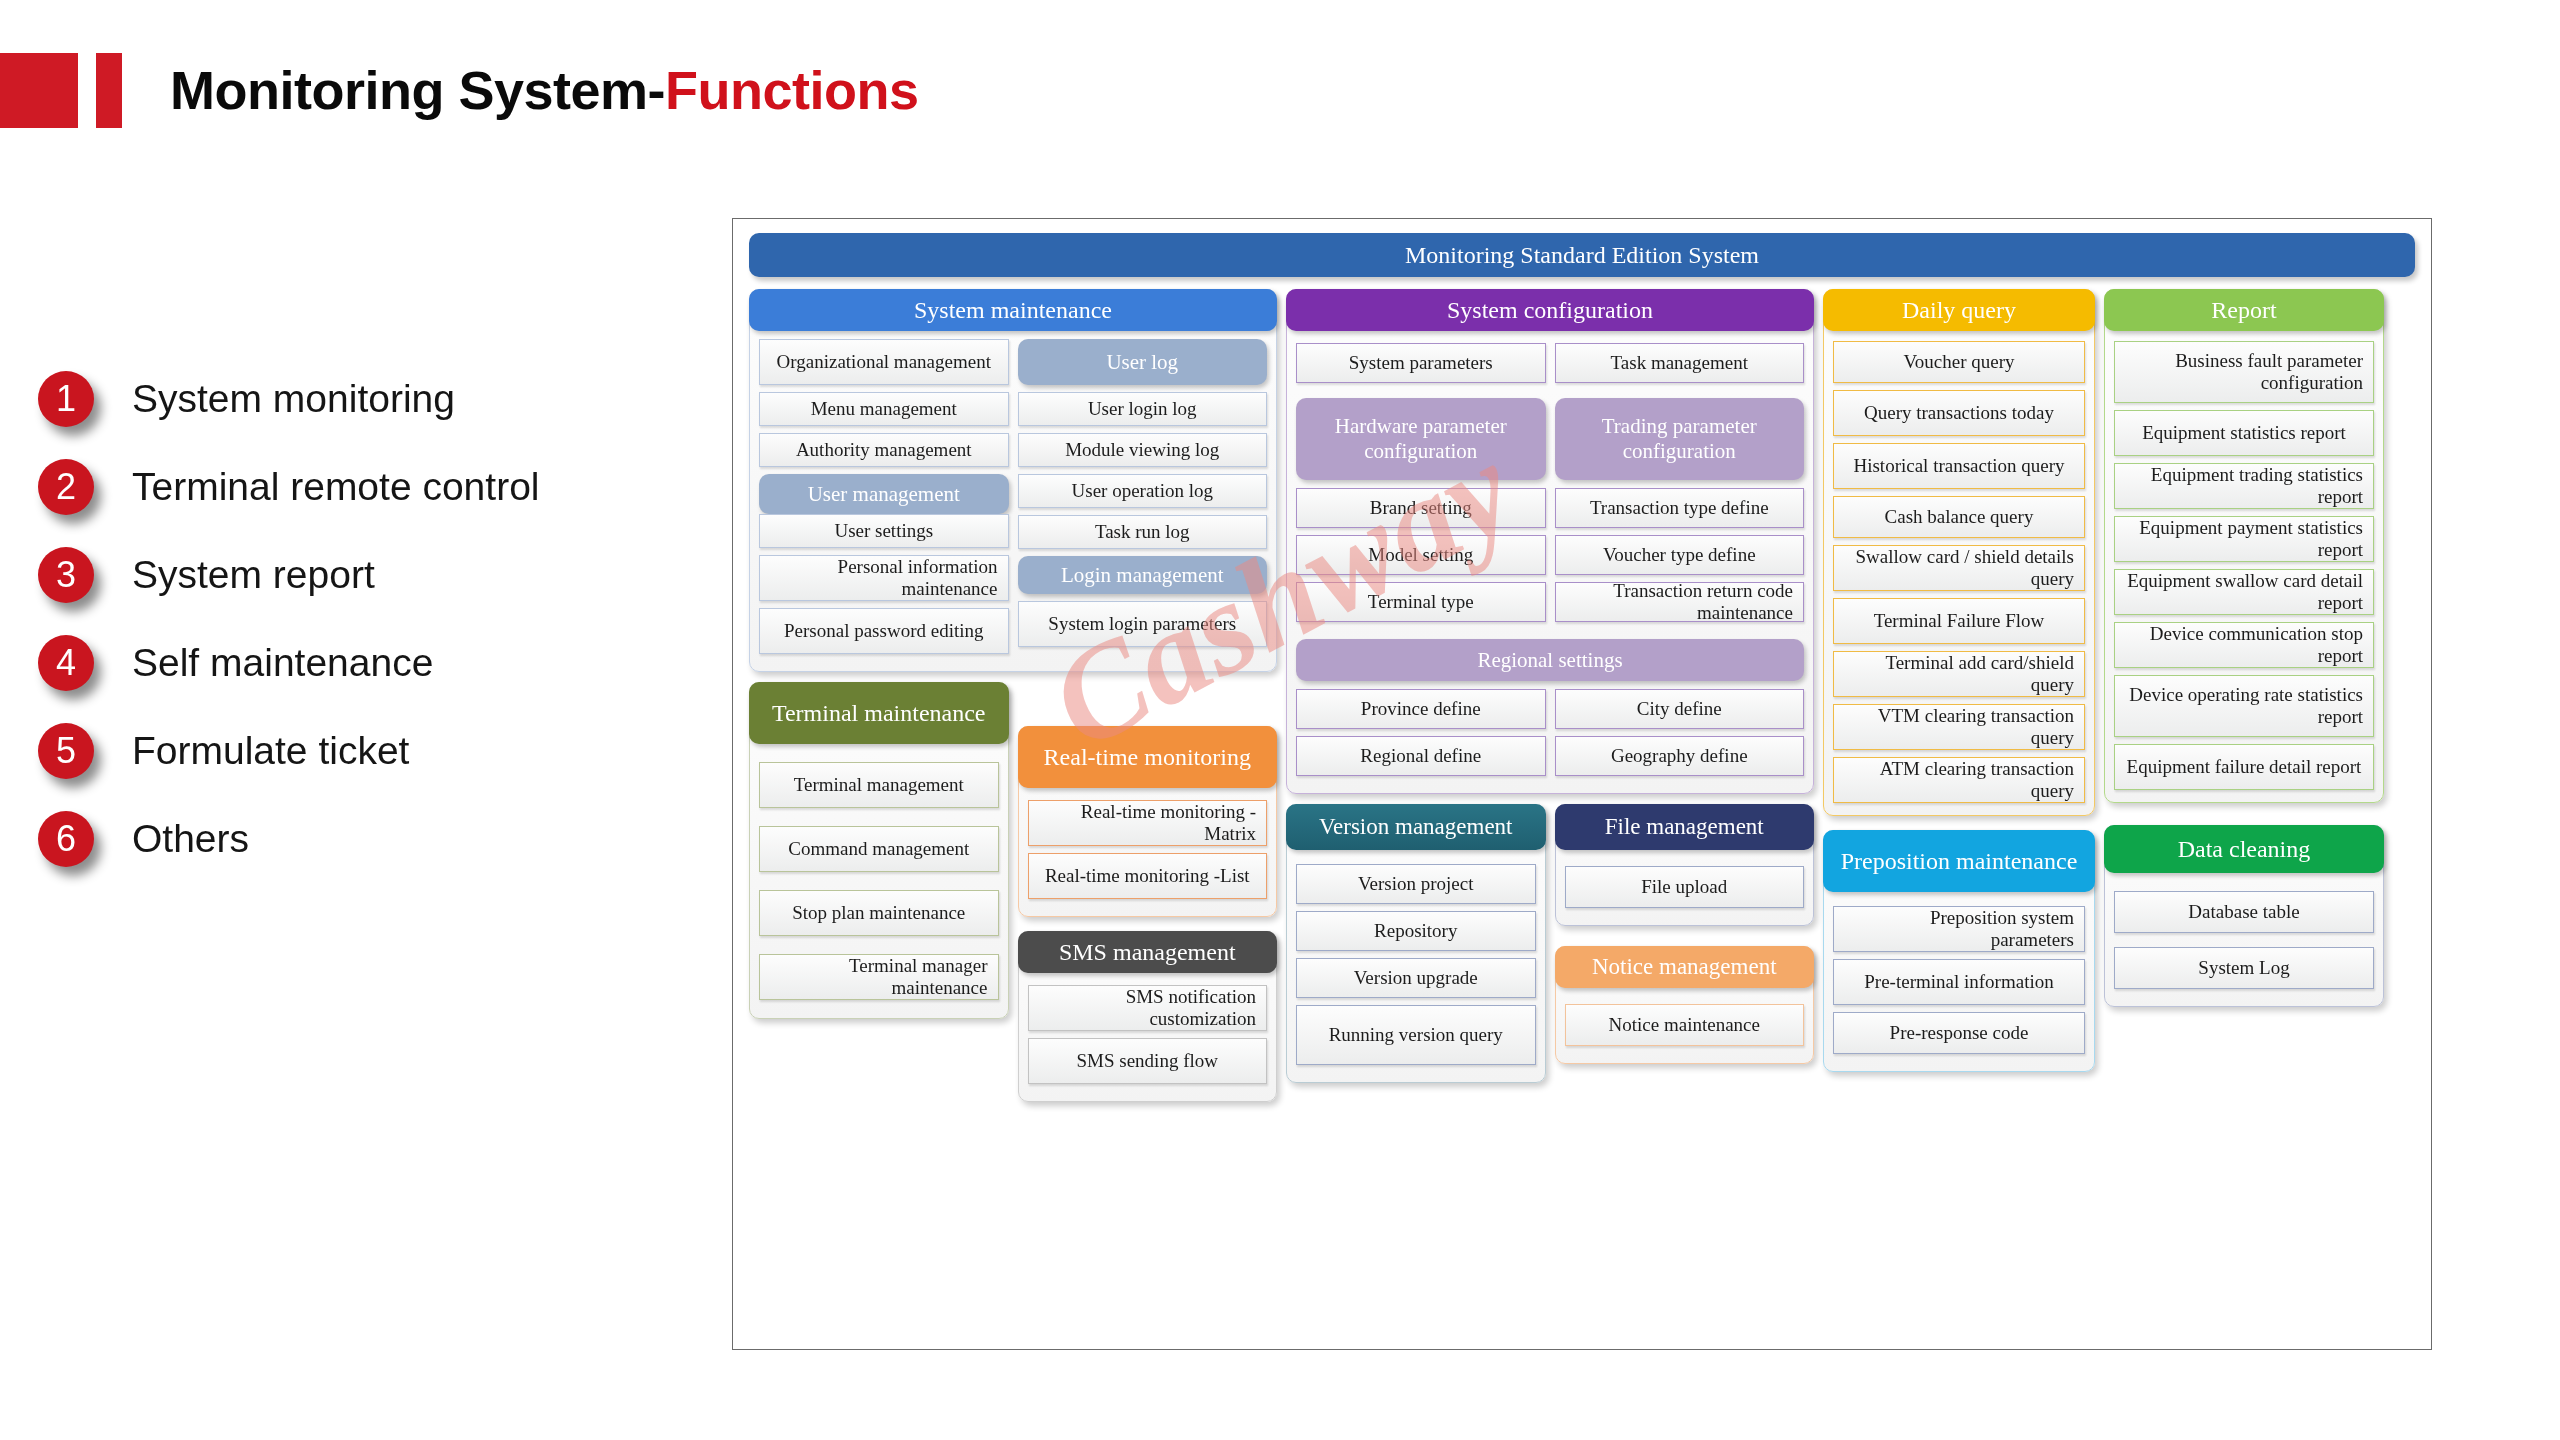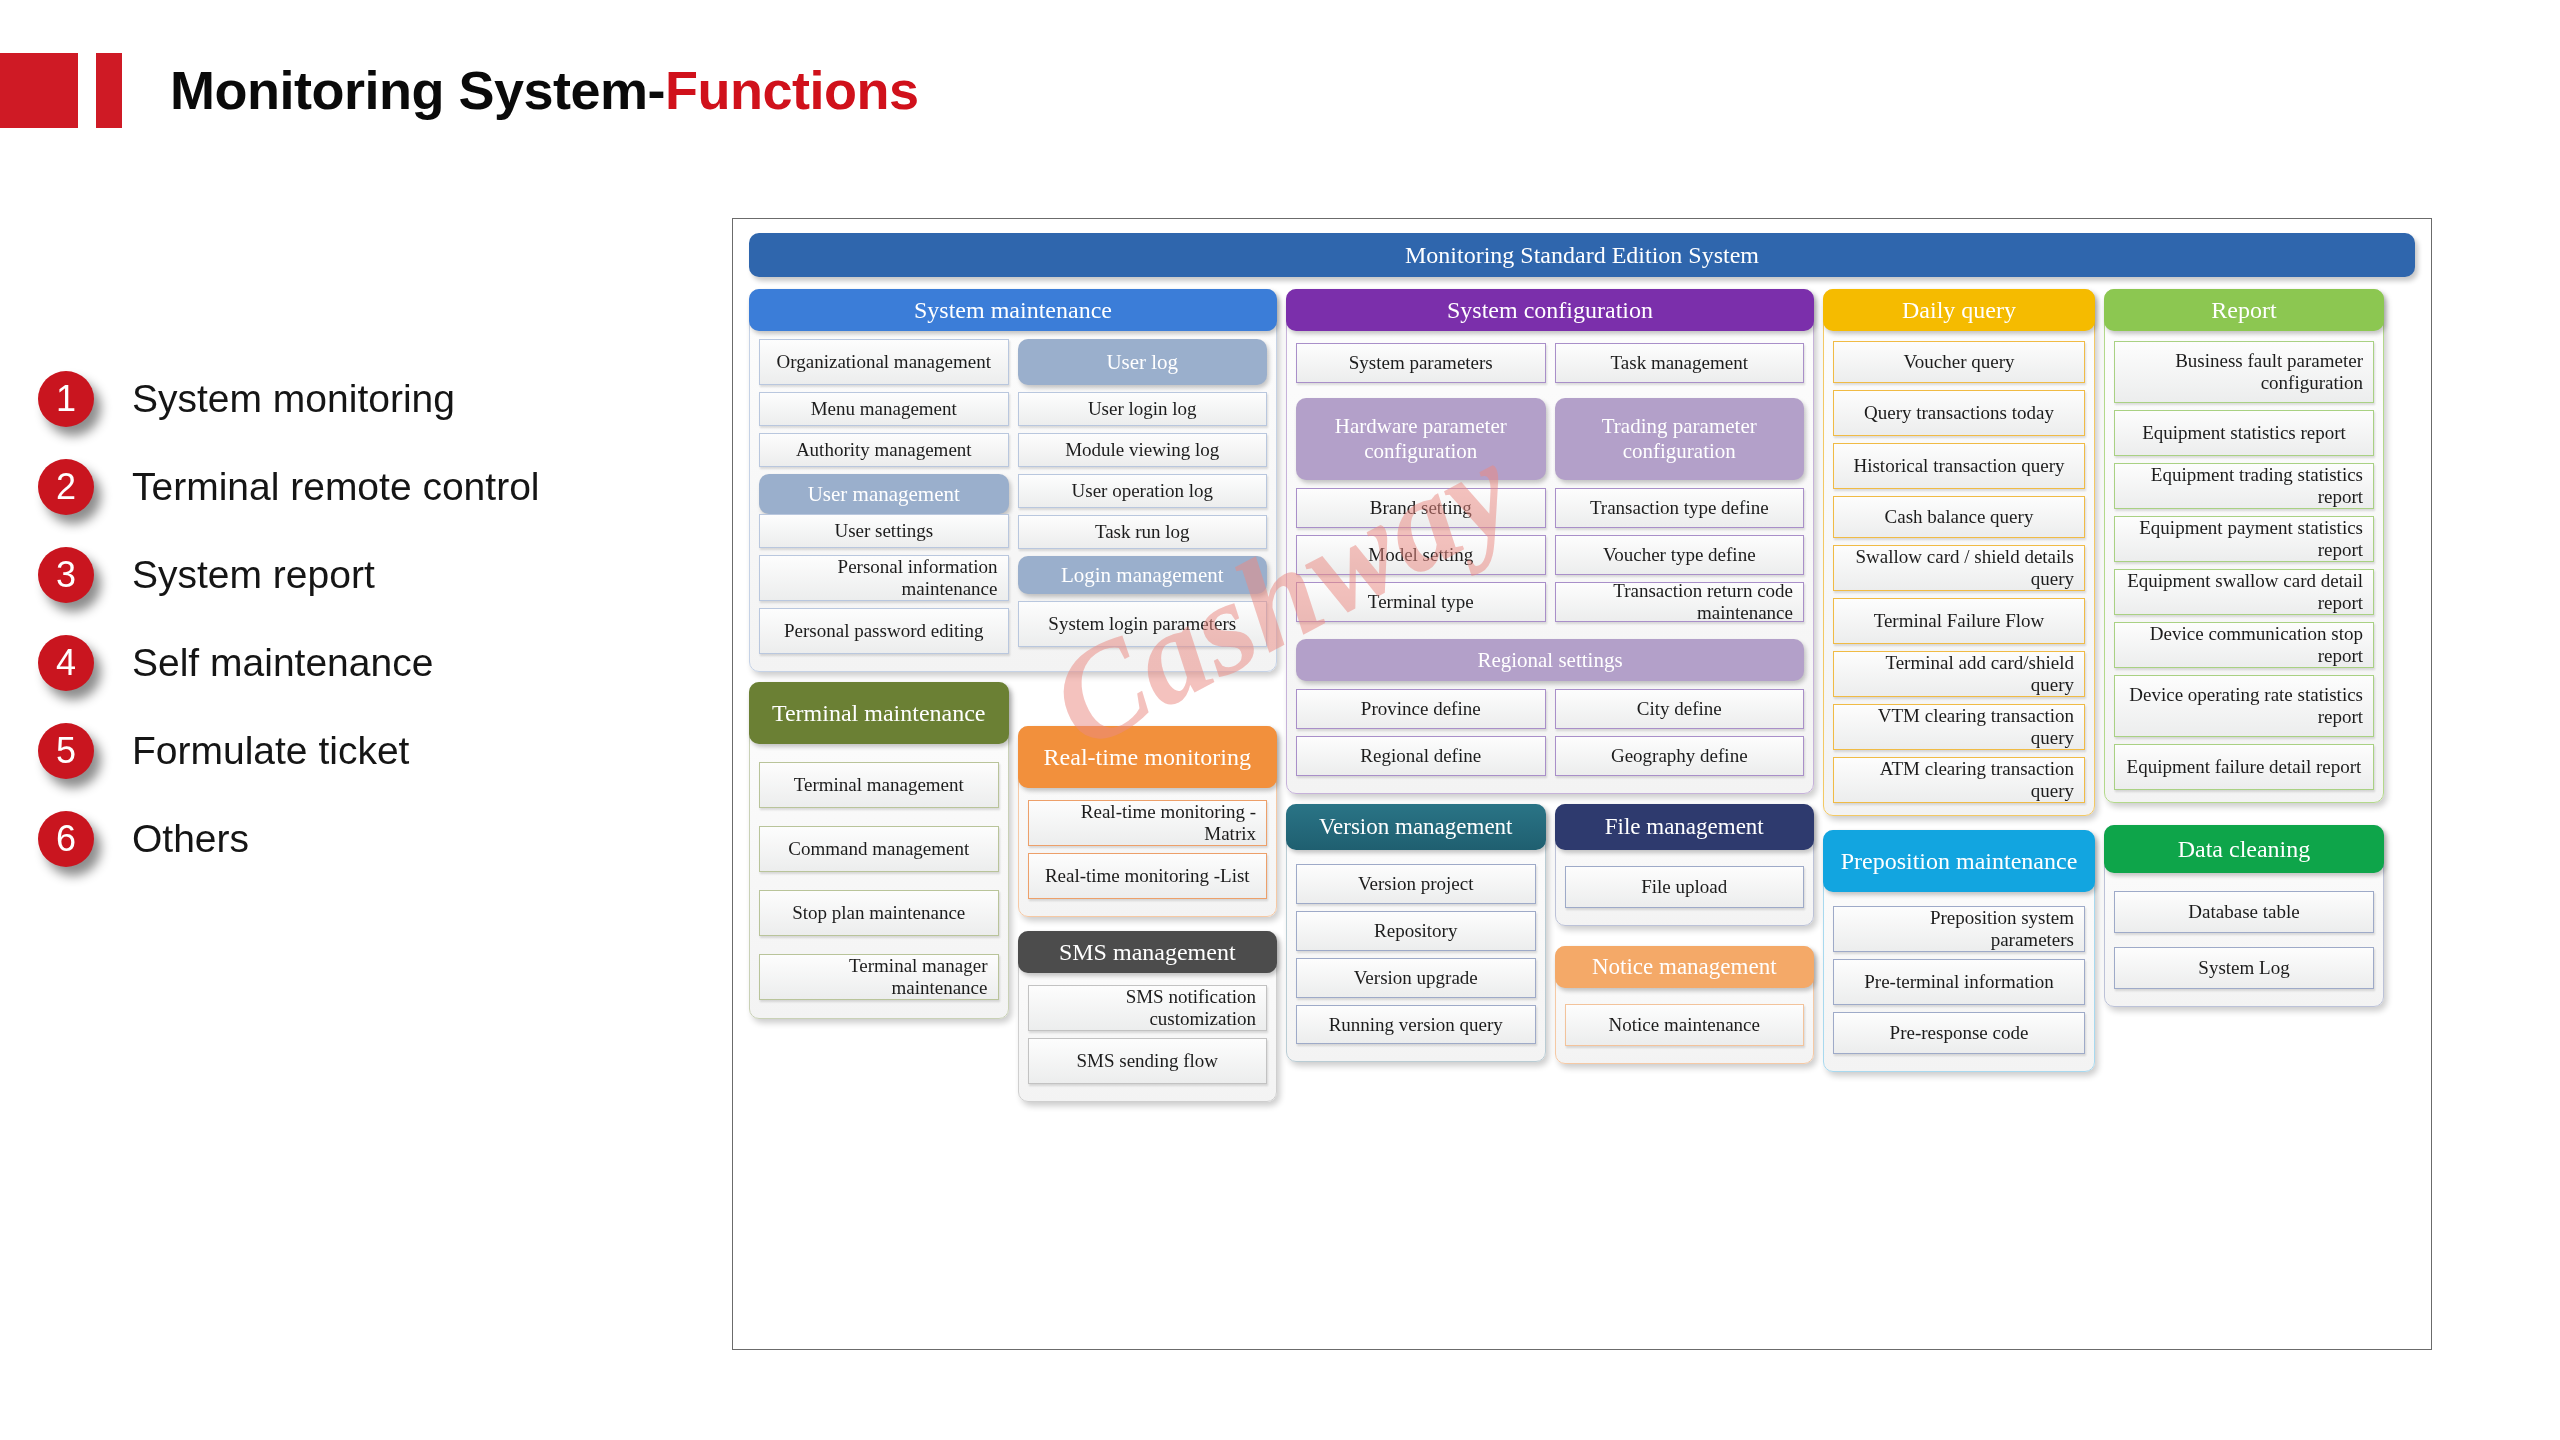--- a/index.html
+++ b/index.html
@@ -297,21 +297,21 @@
         </div>
 
         <div class="items two row-gap" style="padding:0;">
           <div>
             <div class="panel outline-teal">
               <div class="phead h-main c-teal" style="height:46px;font-size:23px;">Version management</div>
               <div class="items">
                 <div class="item one-line b-slate" style="margin-top:6px;height:40px;">Version project</div>
                 <div class="item one-line b-slate" style="height:40px;">Repository</div>
                 <div class="item one-line b-slate" style="height:40px;">Version upgrade</div>
-                <div class="item two-line b-slate" style="height:39px;">Running version query</div>
+                <div class="item two-line b-slate" style="height:60px;">Running version query</div>
               </div>
             </div>
           </div>
           <div>
             <div class="panel outline-navy">
               <div class="phead h-main c-navy" style="height:46px;font-size:23px;">File management</div>
               <div class="items">
                 <div class="item one-line b-slate" style="margin-top:8px;height:42px;">File upload</div>
               </div>
             </div>

